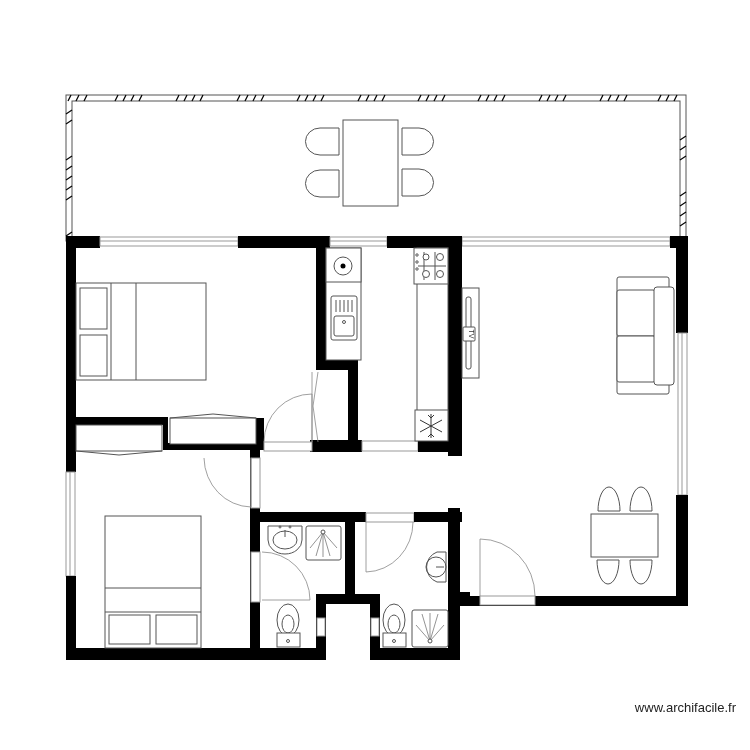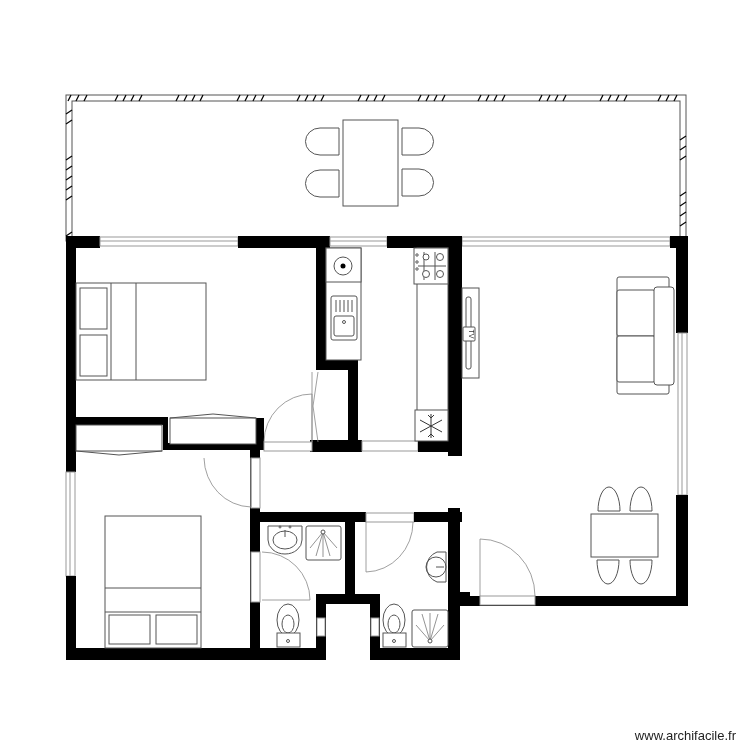--- a/index.html
+++ b/index.html
@@ -5,21 +5,21 @@
   html, body { margin: 0; padding: 0; background: #ffffff; }
   body { width: 750px; height: 750px; position: relative; overflow: hidden;
          font-family: "Liberation Sans", sans-serif; }
   #plan { position: absolute; left: 0; top: 0; }
   .wall { fill: #000000; }
   .thin { fill: none; stroke: #555555; stroke-width: 1; }
   .fur  { fill: #ffffff; stroke: #555555; stroke-width: 1; }
   .win  { fill: #ffffff; stroke: #999999; stroke-width: 1; }
   .arc  { fill: none; stroke: #888888; stroke-width: 0.8; }
   .hatch { stroke: #000; stroke-width: 1.2; }
-  .watermark { position: absolute; right: 14px; top: 728px; font-size: 13px; color: #222; }
+  .watermark { position: absolute; right: 14px; top: 700px; font-size: 13px; color: #222; }
   .tvlabel { font-size: 7px; fill: #333; }
 </style>
 </head>
 <body>
 
 <svg id="plan" width="750" height="750" viewBox="0 0 750 750" xmlns="http://www.w3.org/2000/svg">
 
   <g>
     <rect x="66" y="95" width="620" height="146" fill="none" stroke="#555" stroke-width="1"></rect>
     <rect x="72" y="101" width="608" height="140" fill="none" stroke="#555" stroke-width="1"></rect>

